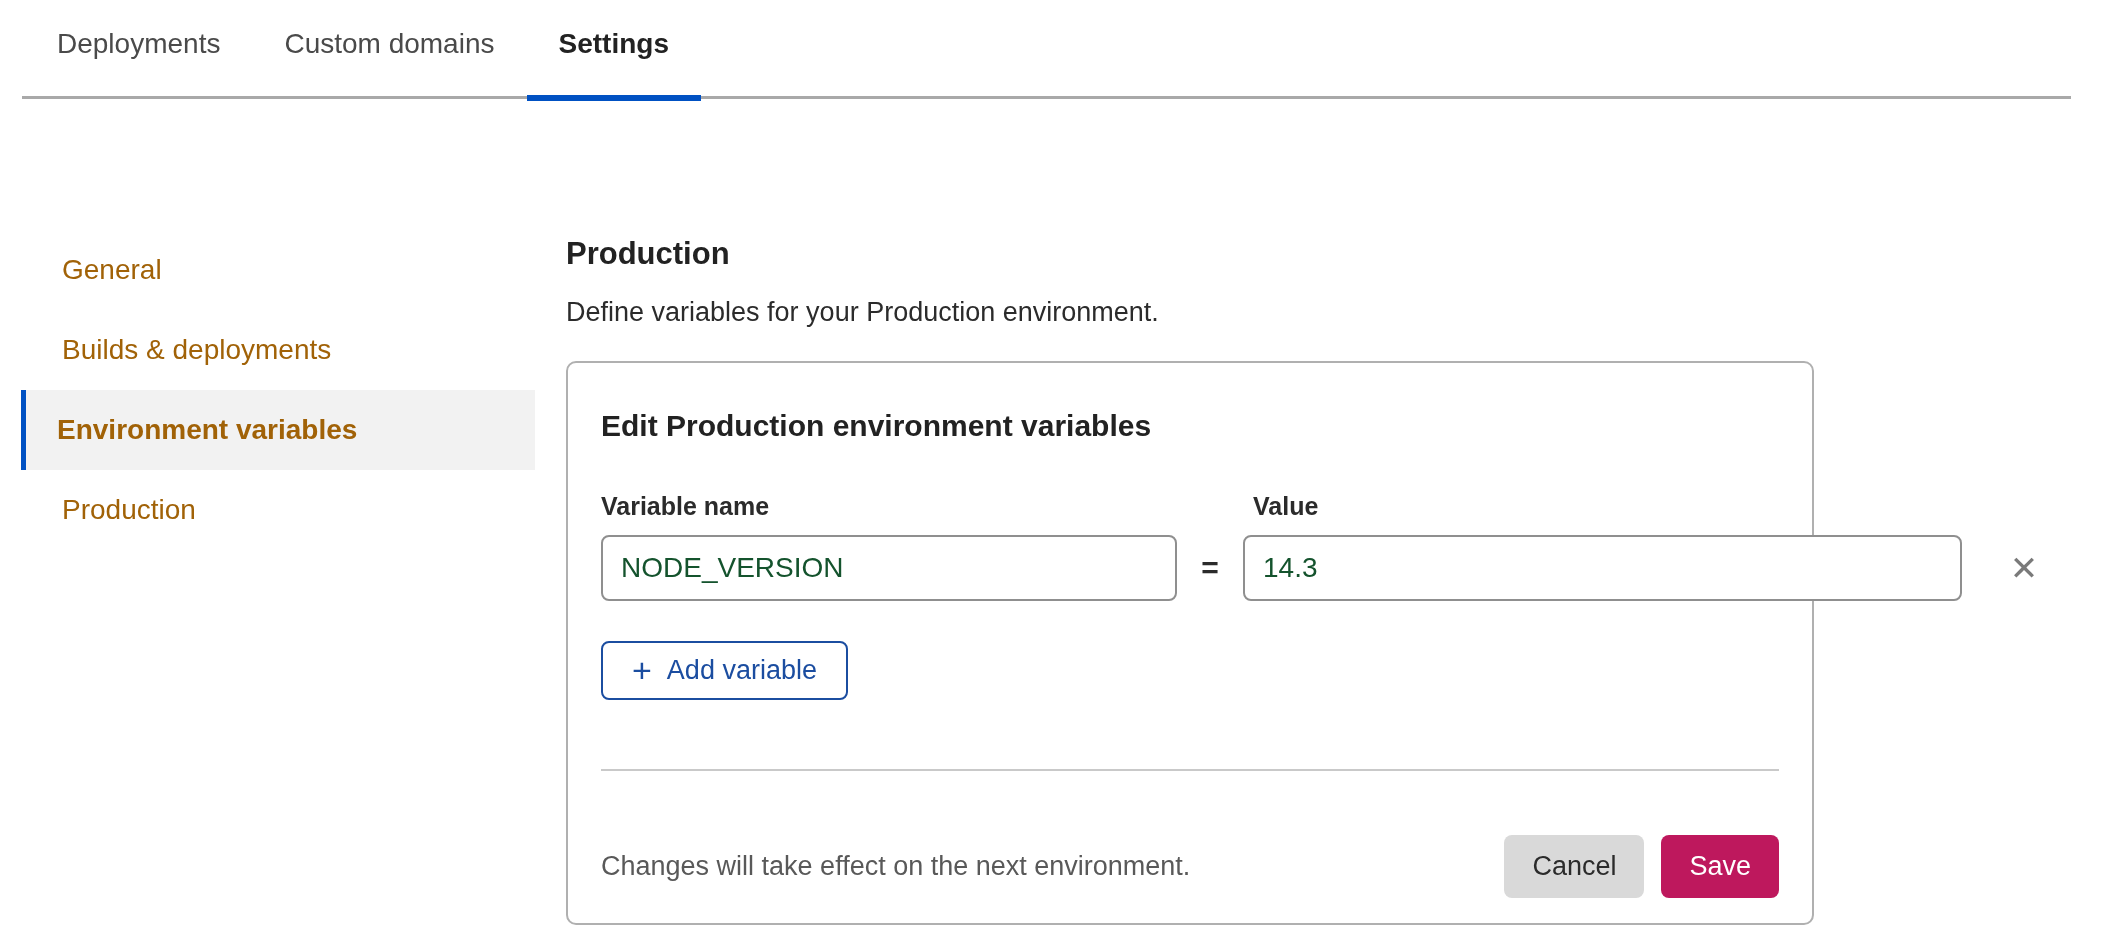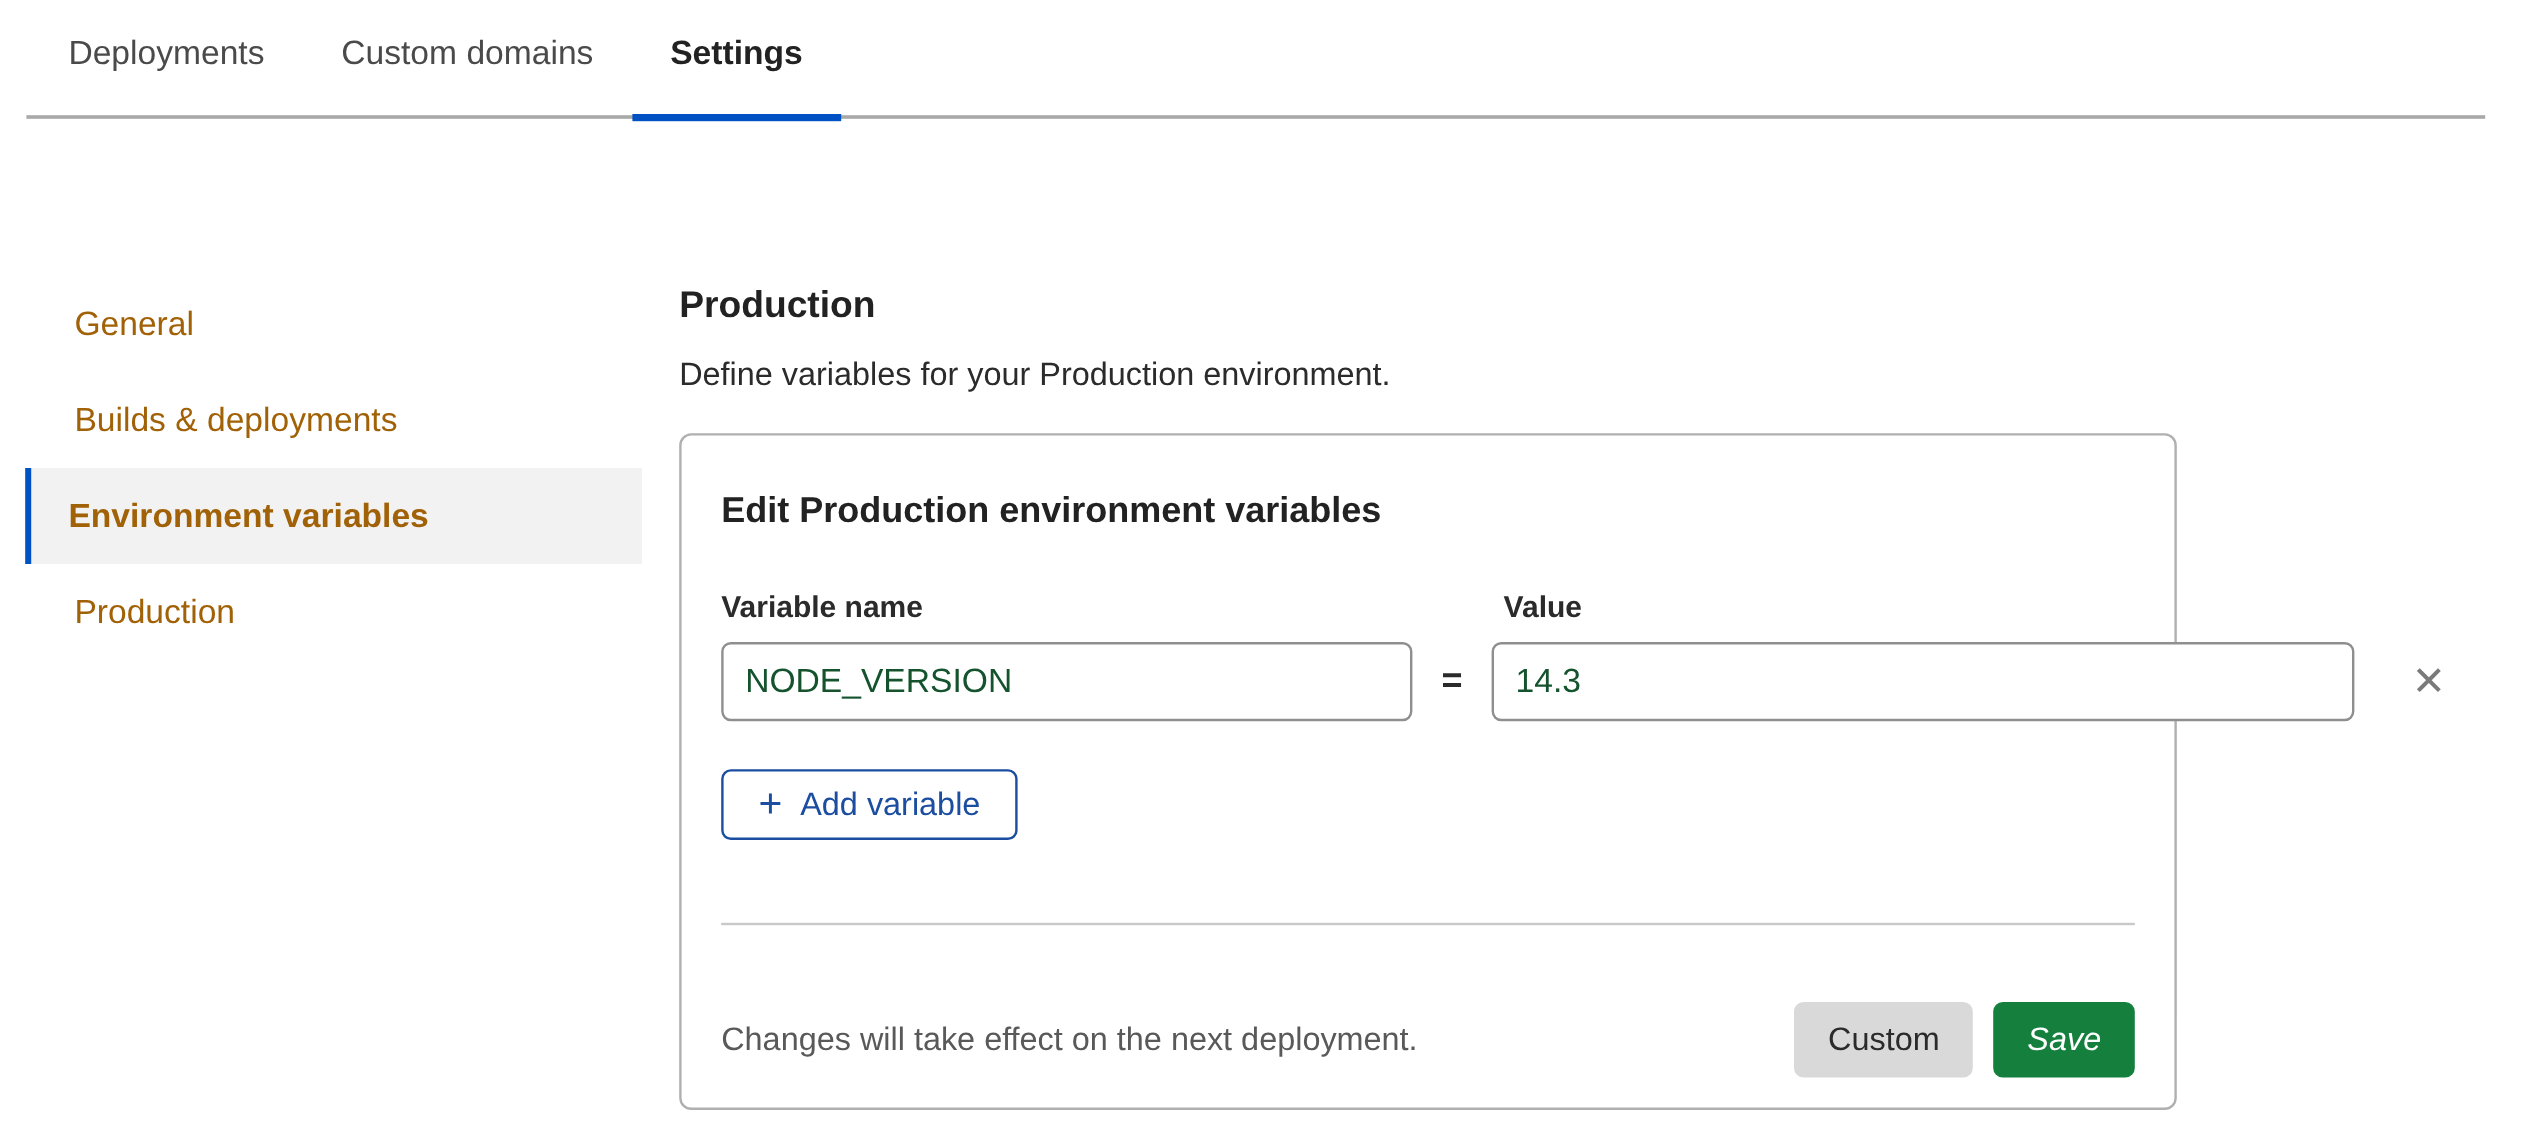--- a/index.html
+++ b/index.html
@@ -96,21 +96,21 @@
     display: flex; align-items: center; justify-content: space-between;
   }
   .footer-note { font-size: 27px; color: #595959; }
   .footer-actions { display: flex; gap: 17px; }
   .btn {
     height: 63px; padding: 0 28px; border: none; border-radius: 8px;
     font-size: 27px; font-family: "Liberation Sans", sans-serif; cursor: pointer;
     display: flex; align-items: center;
   }
   .btn-cancel { background: #d9d9d9; color: #2b2b2b; }
-  .btn-save { background: #15803d; color: #ffffff; font-style: italic; }
+  .btn-save { background: #be185d; color: #ffffff; }
 </style>
 </head>
 <body>
 
 <header class="tabbar">
   <nav class="tabs">
     <button class="tab">Deployments</button>
     <button class="tab">Custom domains</button>
     <button class="tab active">Settings</button>
   </nav>
@@ -146,20 +146,20 @@
     </div>
 
     <button class="add-btn">
       <span class="plus">+</span>
       <span>Add variable</span>
     </button>
 
     <hr class="card-divider">
 
     <div class="card-footer">
-      <span class="footer-note">Changes will take effect on the next deployment.</span>
+      <span class="footer-note">Changes will take effect on the next environment.</span>
       <div class="footer-actions">
-        <button class="btn btn-cancel">Custom</button>
+        <button class="btn btn-cancel">Cancel</button>
         <button class="btn btn-save">Save</button>
       </div>
     </div>
   </section>
 </main>
 
 </body></html>

